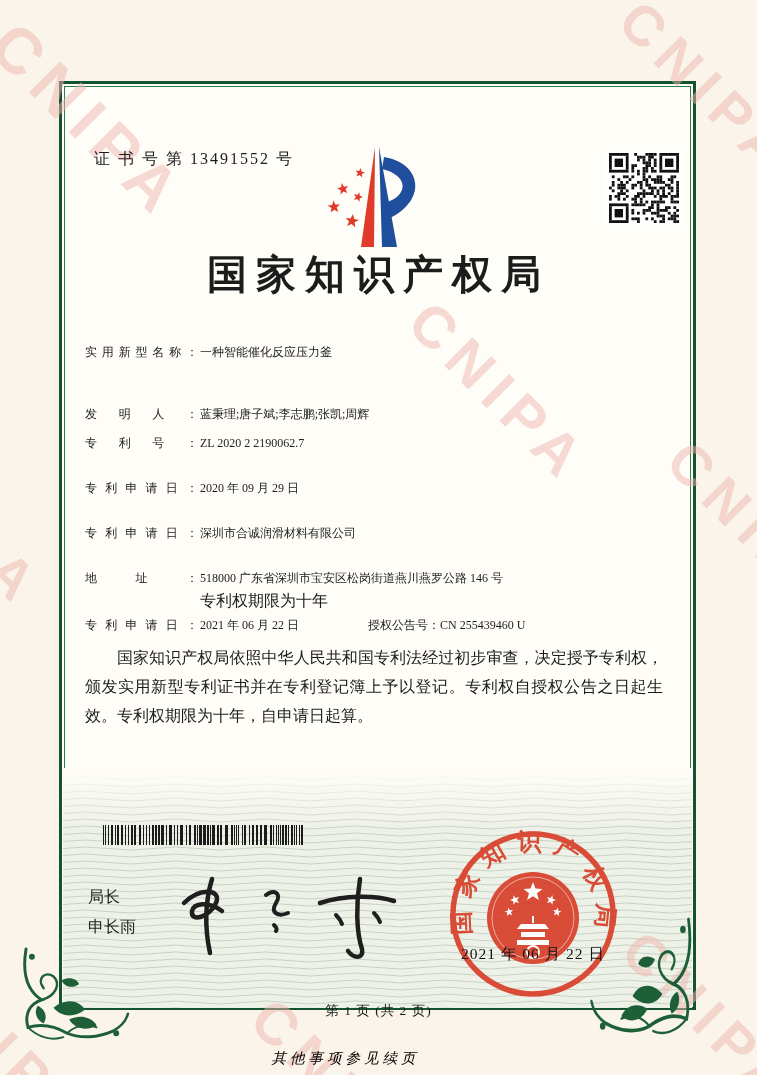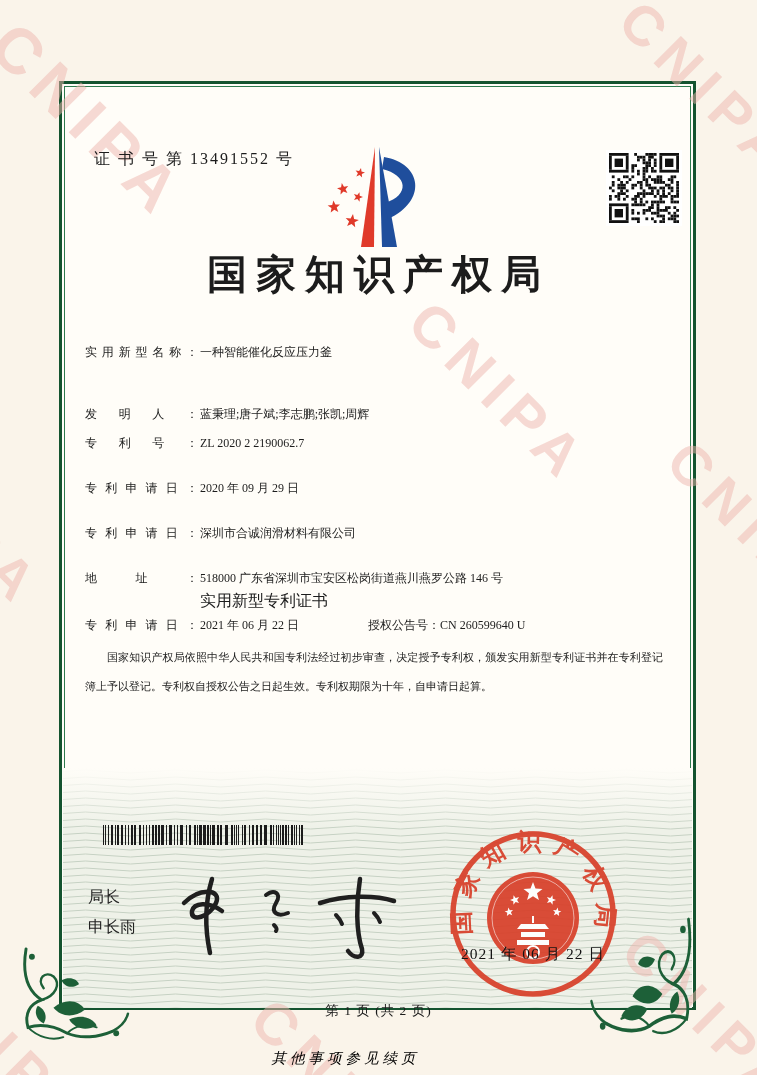--- a/index.html
+++ b/index.html
@@ -25,21 +25,21 @@
     transform-origin:0 0;transform:rotate(45deg);white-space:nowrap;pointer-events:none;}
   
   .ct{position:absolute;z-index:4;margin-top:23px;}
   .cert-no{left:94px;top:126px;font-size:16px;letter-spacing:2px;}
   .title{left:59px;top:224px;width:639px;text-align:center;
     font-size:40px;font-weight:bold;letter-spacing:9px;}
   .row{left:85px;width:585px;font-size:12px;line-height:22px;}
   .flabel{display:inline-block;width:113px;text-align:justify;text-align-last:justify;vertical-align:top;}
   .fvalue{margin-left:2px;}
   .pair2{position:absolute;left:283px;top:0;}
-  .body-text{left:85px;top:620px;width:578px;font-size:11px;line-height:29px;text-align:justify;}
+  .body-text{left:85px;top:620px;width:578px;font-size:16px;line-height:29px;text-align:justify;}
   .body-text p{margin:0;text-indent:2em;}
   .barcode{left:103px;top:802px;width:206px;height:20px;}
   .barcode i{position:absolute;top:0;height:20px;background:#1b1b1b;}
   .signer{left:88px;font-size:16px;font-family:"Liberation Sans","DejaVu Sans",sans-serif;color:#222;}
   .seal-date{left:449px;top:921px;width:168px;text-align:center;font-size:15.5px;
     letter-spacing:1px;color:#141414;z-index:6;}
   .pagenum{left:59px;top:979px;width:639px;text-align:center;font-size:13.5px;letter-spacing:1px;}
   .footnote{left:28px;top:1026px;width:635px;text-align:center;font-size:14.5px;letter-spacing:4px;color:#000000;font-style:italic;}
   .seal{left:447px;top:805px;z-index:5;opacity:.93;}
   svg{display:block;}
@@ -340,25 +340,25 @@
 </div>
 <div class="ct row" style="top:454px">
   <span class="flabel">专利申请日：</span><span class="fvalue">2020 年 09 月 29 日</span>
 </div>
 <div class="ct row" style="top:499px">
   <span class="flabel">专利申请日：</span><span class="fvalue">深圳市合诚润滑材料有限公司</span>
 </div>
 <div class="ct row" style="top:544px">
   <span class="flabel">地址：</span><span class="fvalue">518000 广东省深圳市宝安区松岗街道燕川燕罗公路 146 号</span>
 </div>
-<div class="ct" style="left:200px;top:568px;font-size:16px">实用新型专利证书</div>
+<div class="ct" style="left:200px;top:568px;font-size:16px">专利权期限为十年</div>
 <div class="ct row" style="top:591px">
   <span class="flabel">专利申请日：</span><span class="fvalue">2021 年 06 月 22 日</span>
   <span class="pair2">
-    <span>授权公告号：</span><span>CN 260599640 U</span>
+    <span>授权公告号：</span><span>CN 255439460 U</span>
   </span>
 </div>
 
 <div class="ct body-text">
   <p>国家知识产权局依照中华人民共和国专利法经过初步审查，决定授予专利权，颁发实用新型专利证书并在专利登记簿上予以登记。专利权自授权公告之日起生效。专利权期限为十年，自申请日起算。</p>
 </div>
 
 <div class="ct barcode" id="barcode">
     <i style="left: 0px; width: 1px;"></i>
     <i style="left: 2px; width: 1px;"></i>

